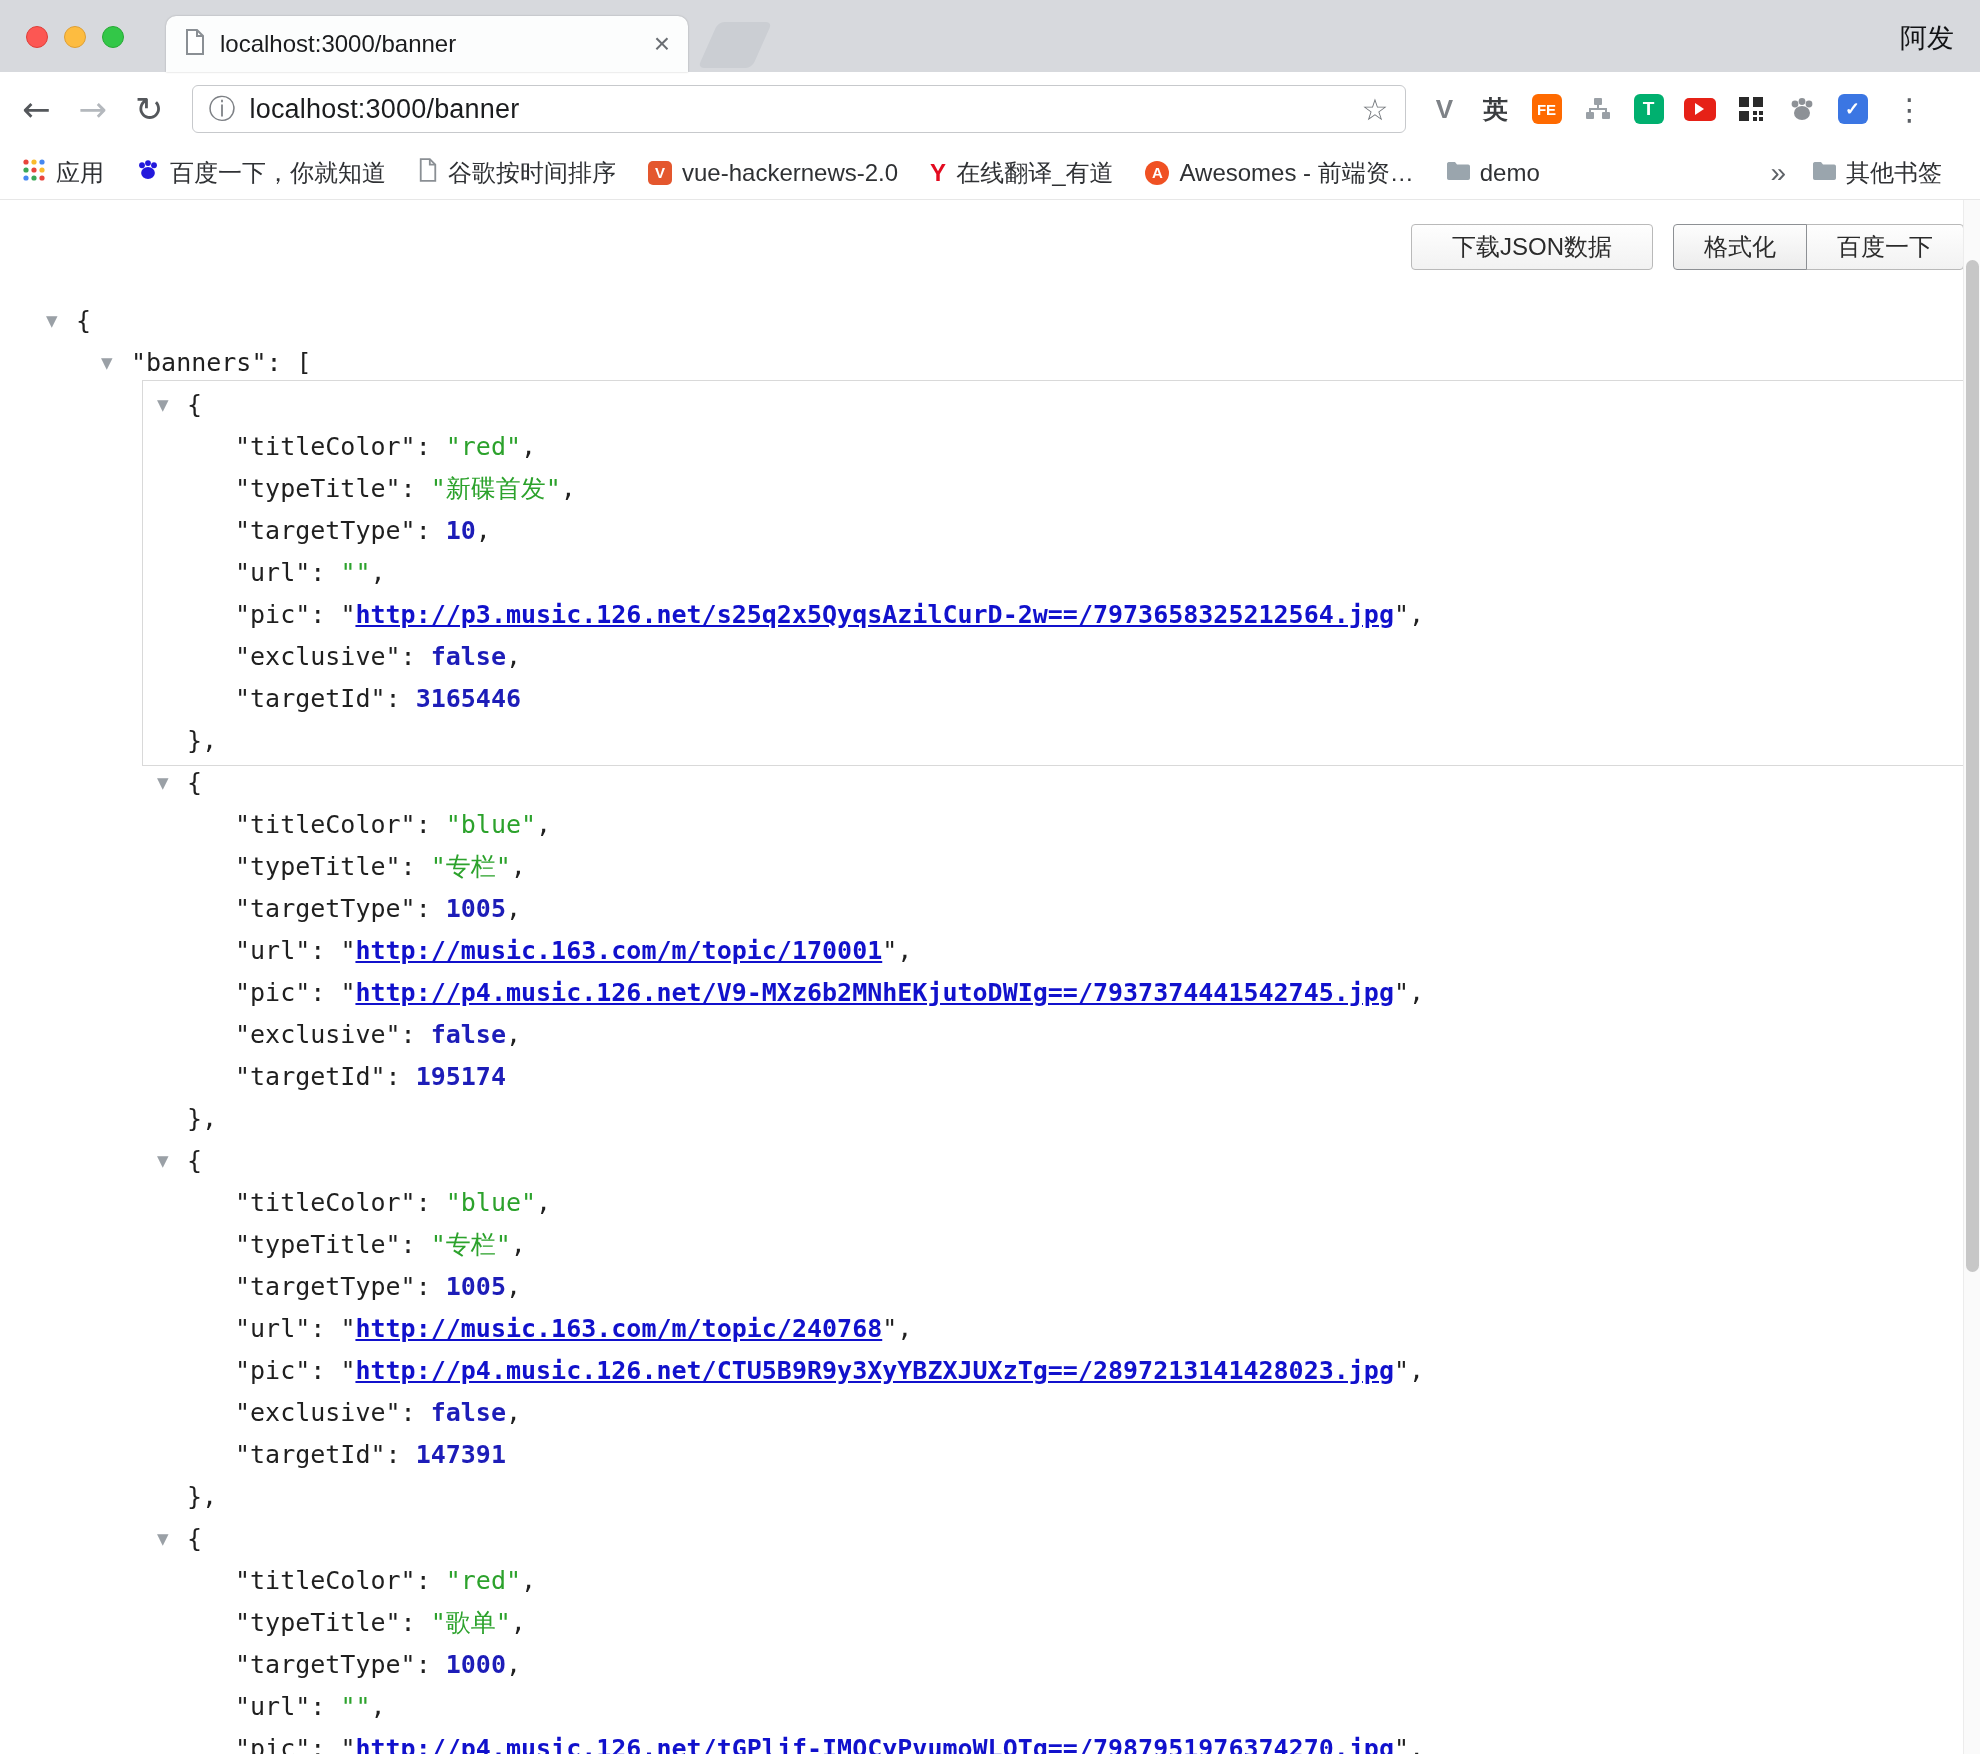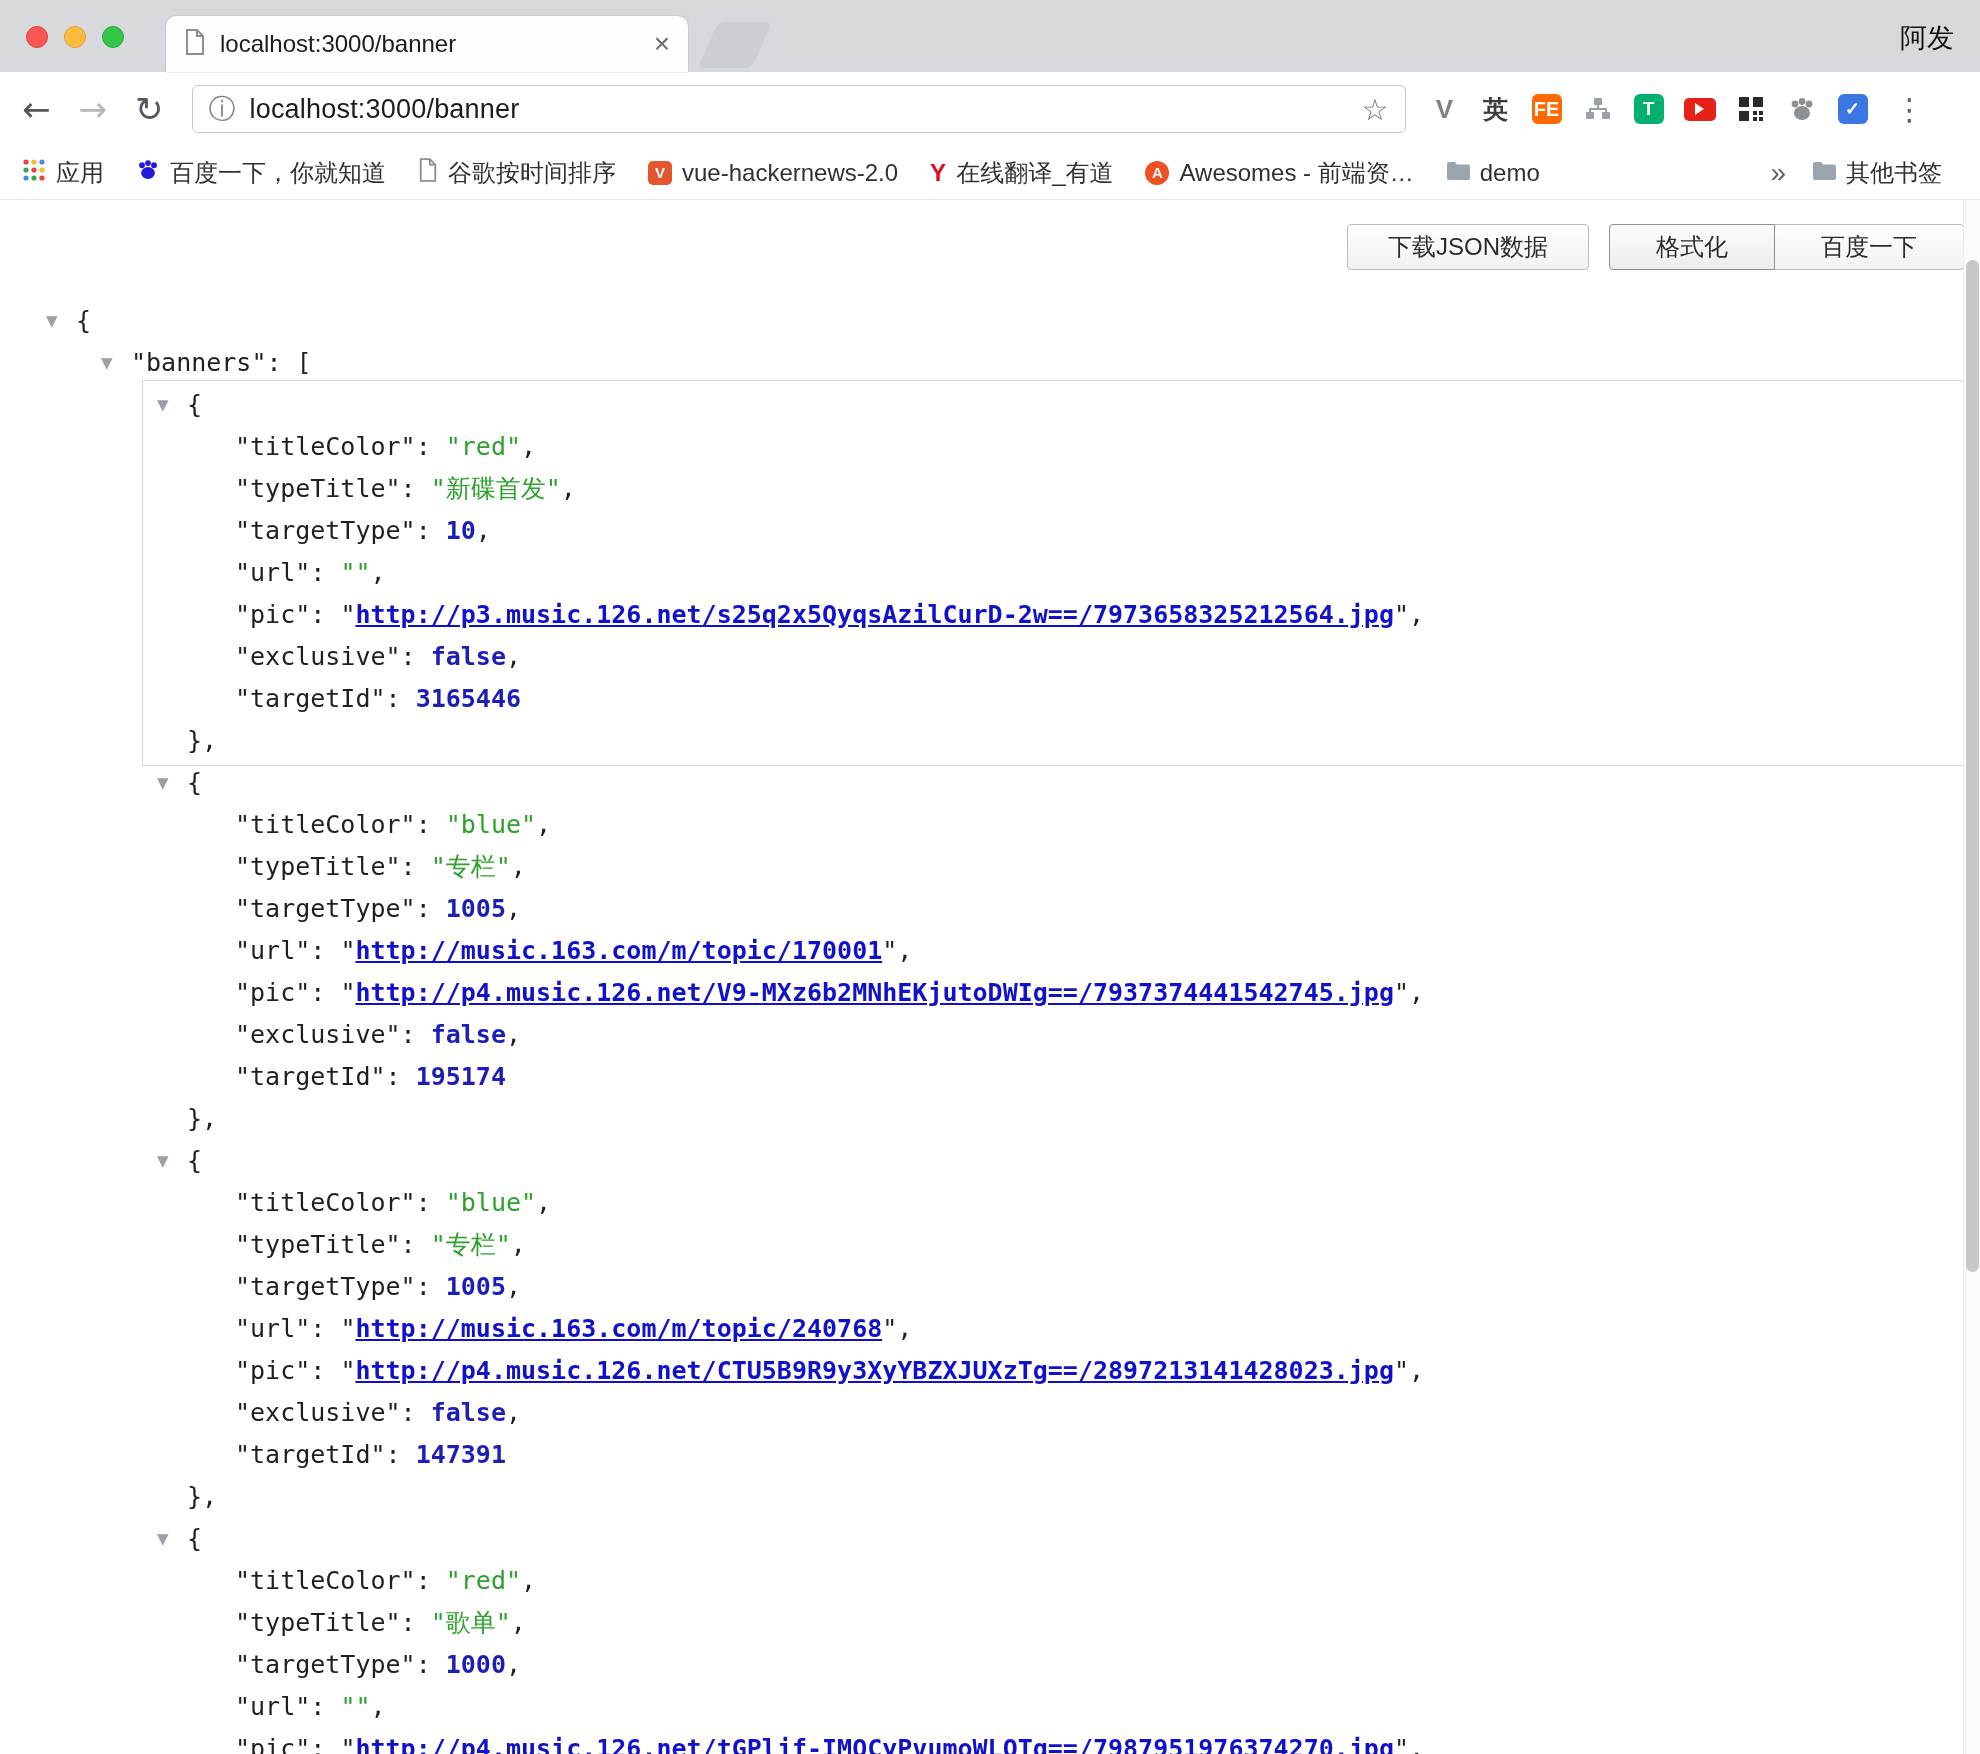--- a/index.html
+++ b/index.html
@@ -32,21 +32,21 @@
     display:flex; align-items:center; padding:0 16px; background:#fff; }
   .info-icon { font-size:27px; color:#7d8085; margin-right:14px; font-family:"DejaVu Sans", sans-serif; }
   .url-text { font-size:27px; color:#1b1c1e; letter-spacing:.2px; white-space:nowrap; }
   .star { margin-left:auto; font-size:30px; color:#71757a; font-family:"DejaVu Sans", sans-serif; }
   .extensions { display:flex; align-items:center; margin-left:22px; gap:17px; }
   .ext { width:34px; height:34px; display:flex; align-items:center; justify-content:center; }
   .ext-letter { font-weight:bold; font-size:26px; color:#7e8287; }
   .ext-cn { font-weight:bold; font-size:25px; color:#3a3d40; }
   .badge { width:30px; height:30px; border-radius:6px; color:#fff; font-weight:bold;
     display:flex; align-items:center; justify-content:center; }
-  .badge.fe { background:#ff6a00; font-size:20px; }
+  .badge.fe { background:#ff6a00; font-size:15px; }
   .badge.tm { background:#00b06f; font-size:19px; }
   .badge.shield { background:#3b76e3; font-size:18px; }
   .yt { width:32px; height:23px; background:#e62117; border-radius:5px;
     display:flex; align-items:center; justify-content:center; }
   .yt-play { width:0; height:0; border-left:9px solid #fff; border-top:6px solid transparent;
     border-bottom:6px solid transparent; }
   .kebab { font-size:30px; color:#5a5e63; margin-left:8px; font-family:"DejaVu Sans", sans-serif; }
 
   
   .bookmarks { height:54px; background:#fff; border-bottom:1px solid #e7e7e7;
@@ -60,21 +60,21 @@
   .bm-spacer { flex:1; }
   .chev { font-size:28px; color:#5f6368; margin-right:26px; }
 
   
   .content { position:relative; height:1554px; background:#fff; overflow:hidden; }
   .header-actions { position:absolute; top:24px; right:16px; display:flex; gap:20px; }
   .btn { height:46px; font-size:24px; color:#2b2b2b; background:linear-gradient(#fefefe,#f2f2f2);
     border:1px solid #b9b9b9; border-radius:4px; padding:0 40px;
     display:flex; align-items:center; font-family:"Liberation Sans",sans-serif; }
   .btn-group { display:flex; }
-  .btn-group .btn { padding:0 46px; }
+  .btn-group .btn { padding:0 30px; }
   .btn-group .btn.active { border:1px solid #8d9094; border-radius:4px 0 0 4px; z-index:2;
     background:linear-gradient(#fdfdfd,#ececec); }
   .btn-group .btn:last-child { margin-left:-1px; border-radius:0 4px 4px 0; }
 
   
   #json-tree { position:absolute; top:100px; left:0; right:17px;
     font-family:"DejaVu Sans Mono", monospace; font-size:25px; color:#1f1f1f; }
   .jline { position:relative; height:42px; line-height:42px; white-space:nowrap; }
   .tri { position:absolute; top:0; font-size:15px; color:#9aa0a6; line-height:42px;
     font-family:"DejaVu Sans", sans-serif; cursor:default; }

